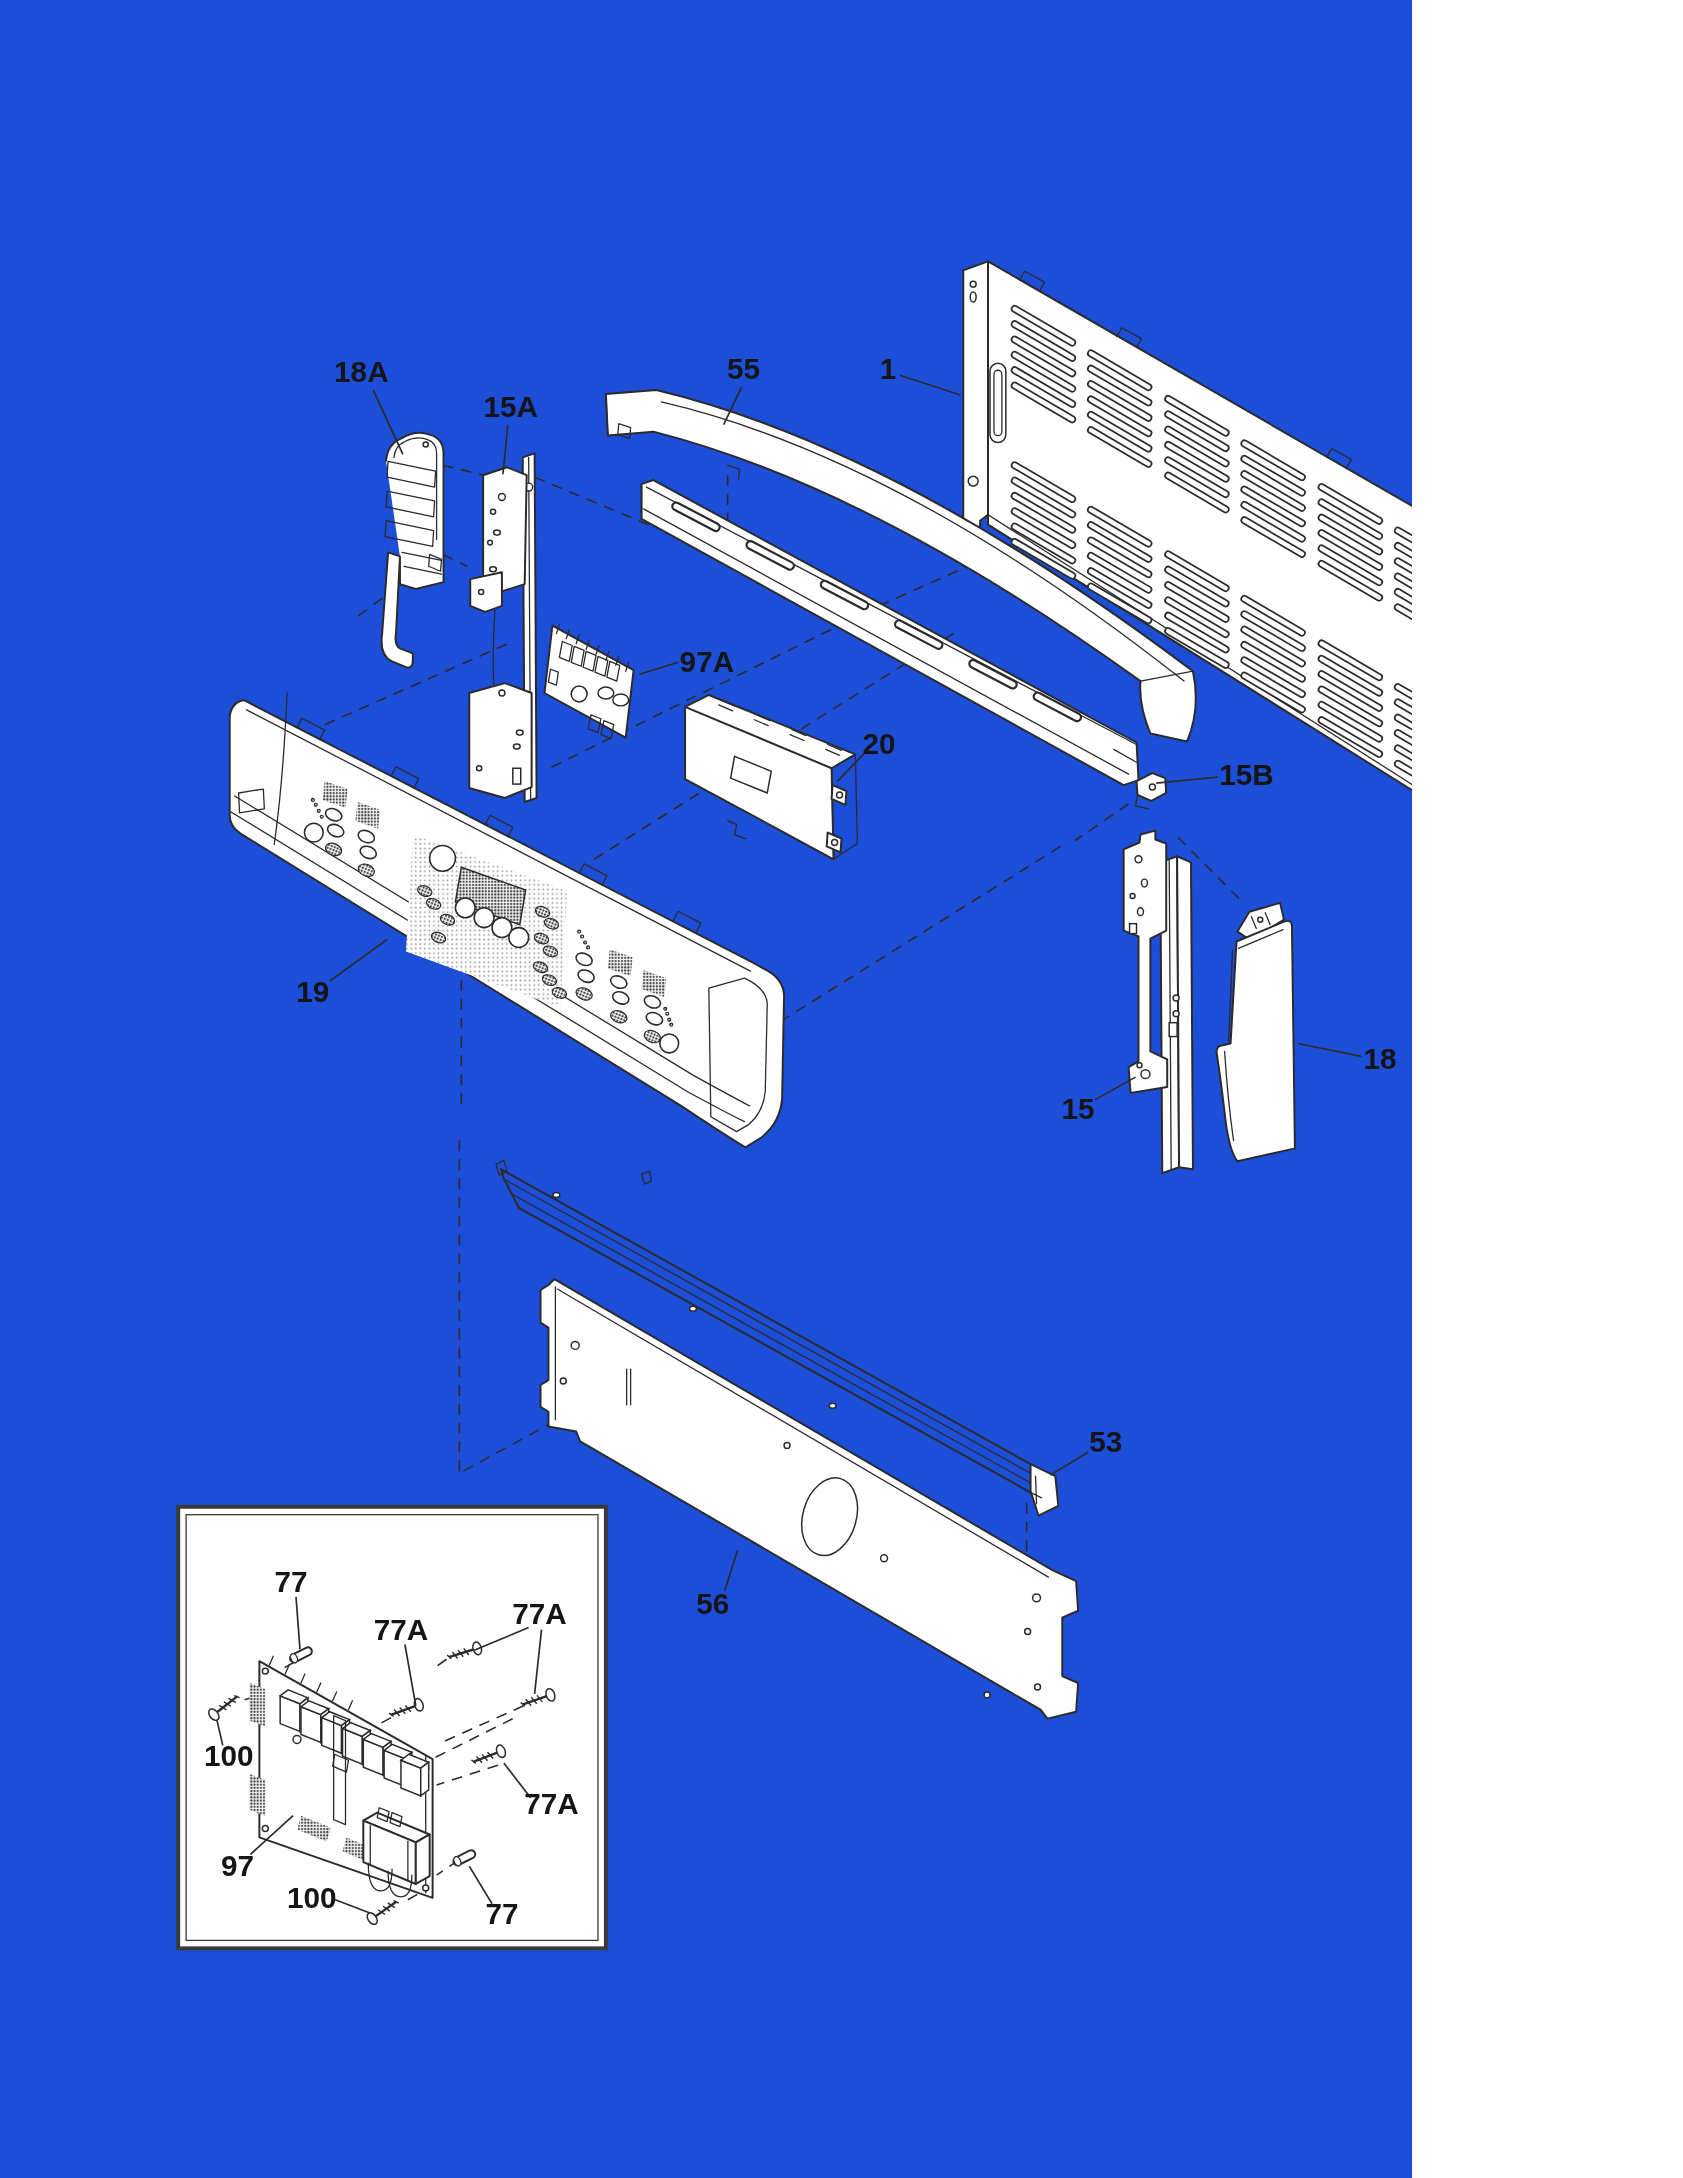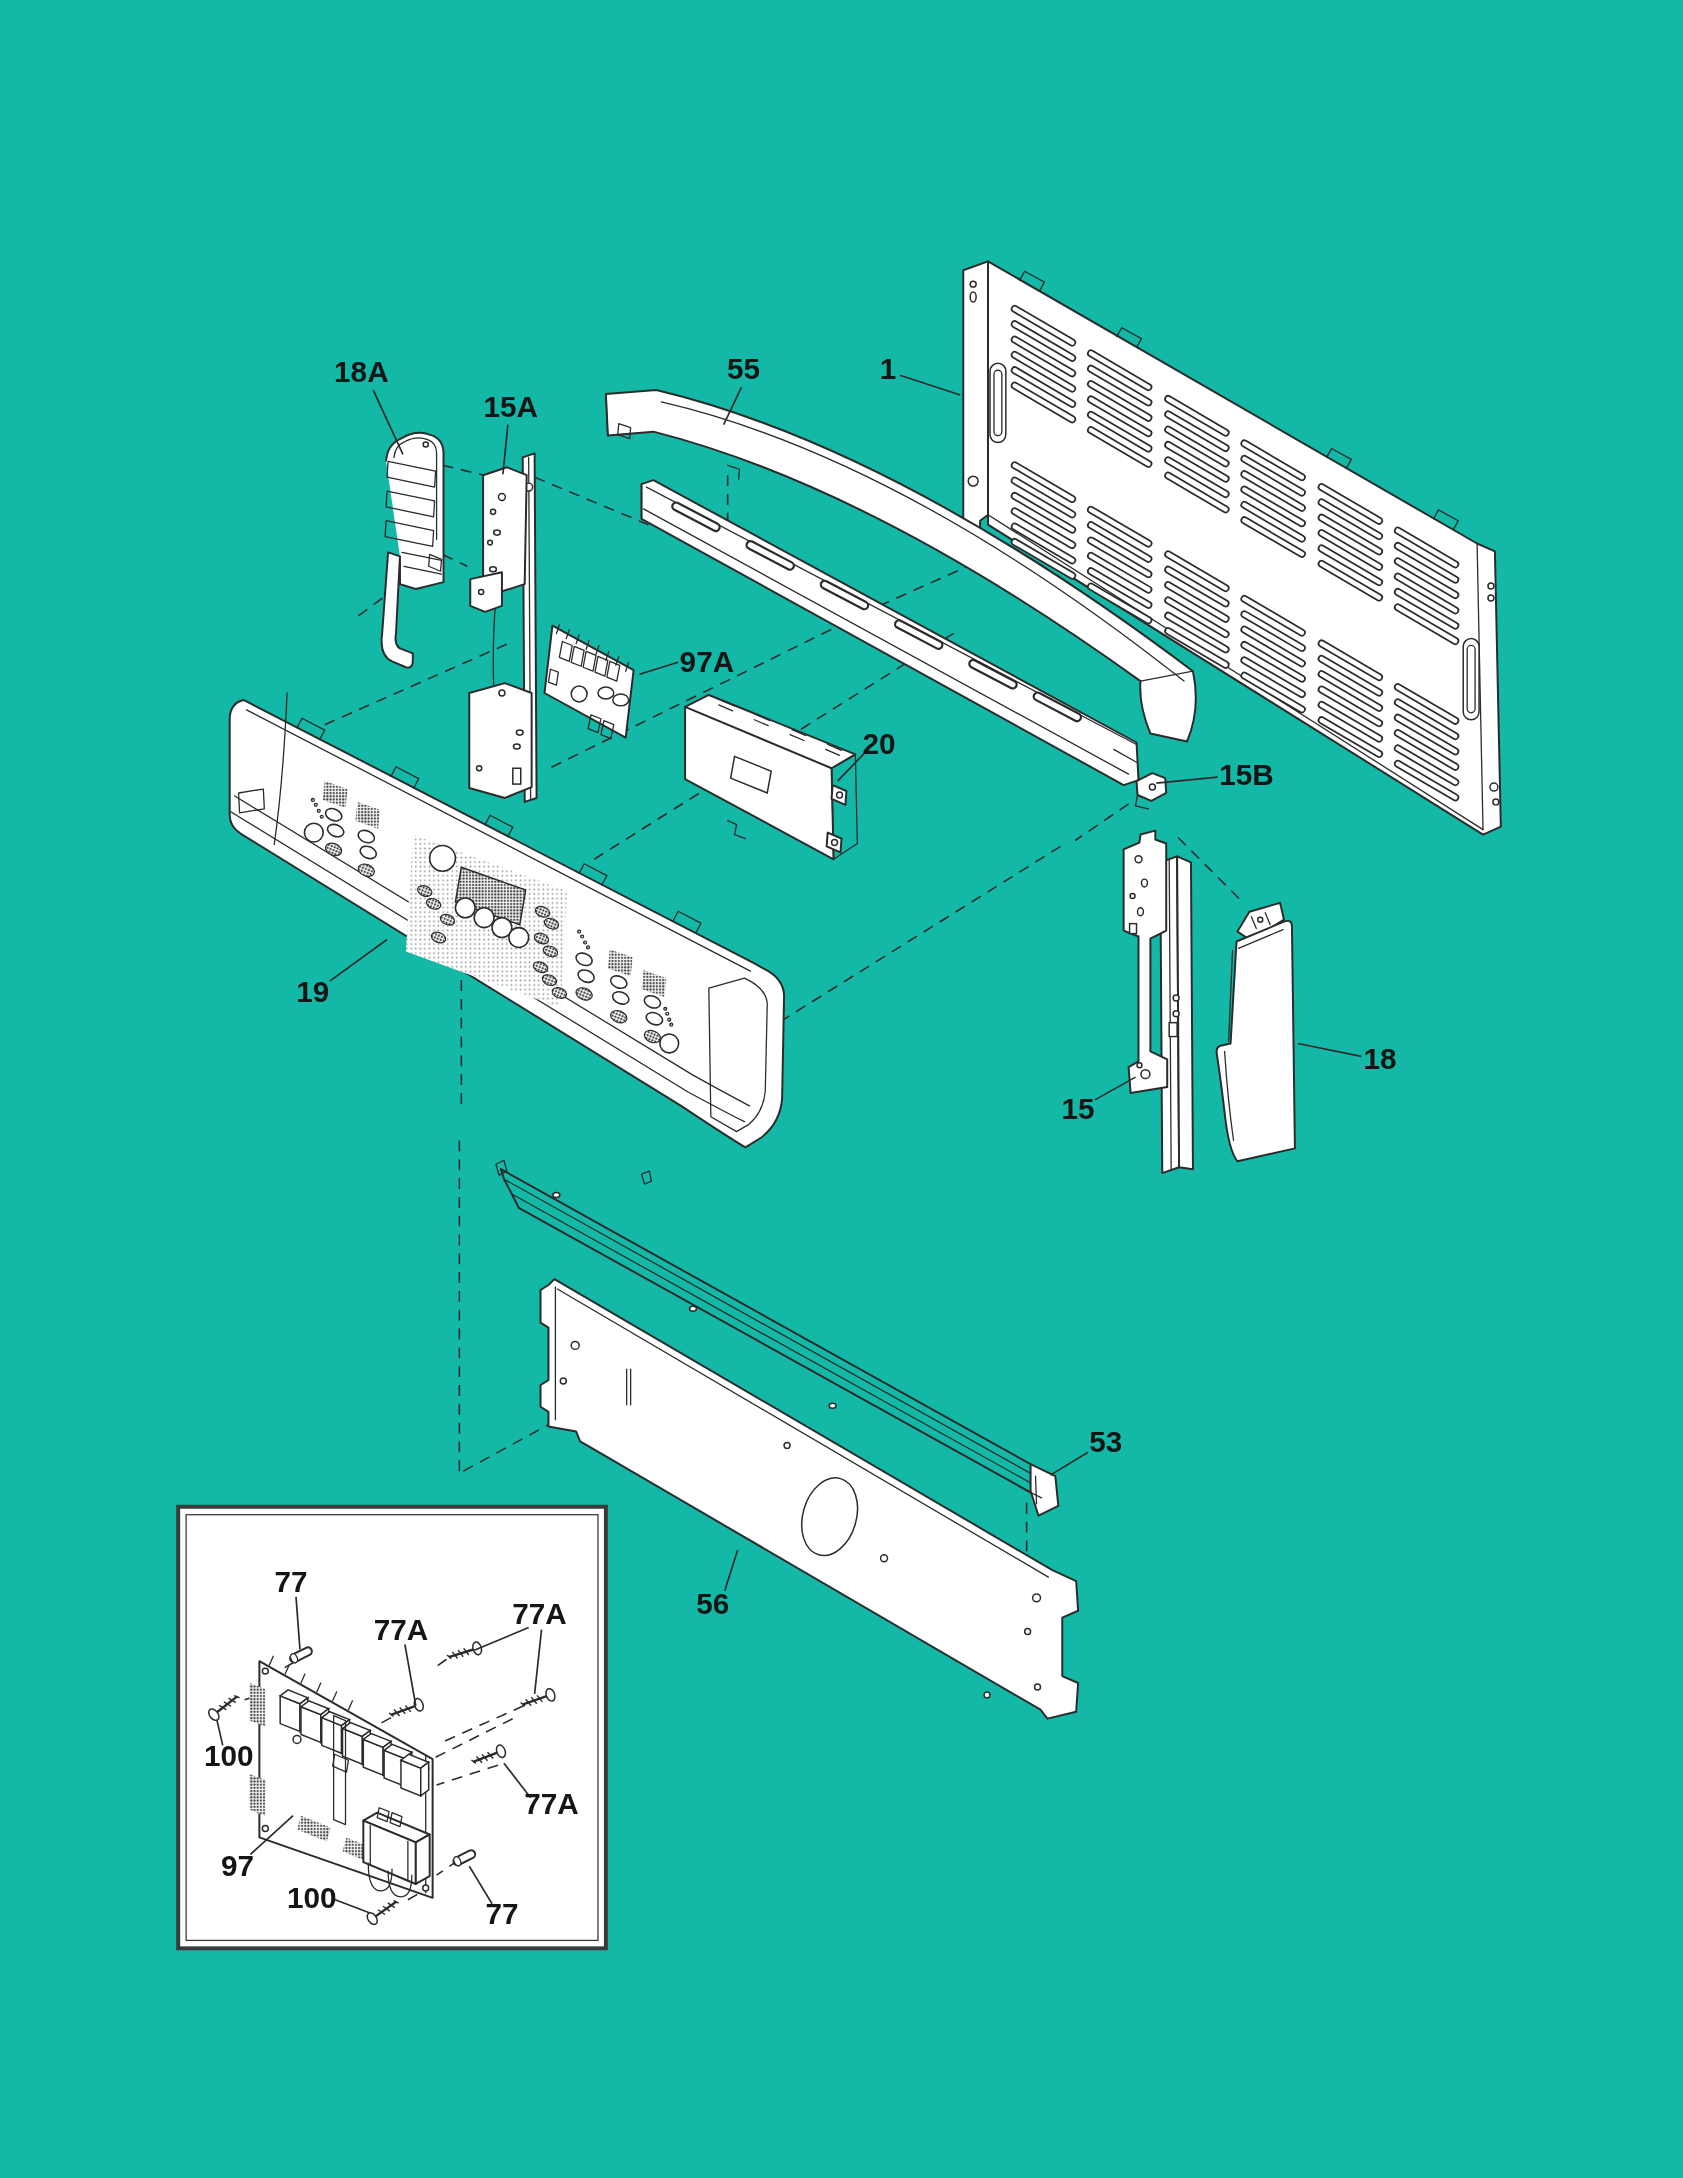--- a/index.html
+++ b/index.html
@@ -1,17 +1,17 @@
 <!DOCTYPE html>
 <html><head>
 <meta charset="utf-8">
 <title>Parts Diagram</title>
 <style>
   html,body{margin:0;padding:0;background:#ffffff;}
-  .page{position:relative;width:1683px;height:2178px;background:#14b8a6;overflow:hidden;
+  .page{position:relative;width:1412px;height:2178px;background:#1d4ed8;overflow:hidden;
         font-family:"Liberation Sans", sans-serif;}
   svg{position:absolute;left:0;top:0;}
   .ln{fill:none;stroke:#2b2b2b;stroke-width:2;stroke-linejoin:round;stroke-linecap:round;}
   .thin{fill:none;stroke:#2b2b2b;stroke-width:1.3;stroke-linejoin:round;stroke-linecap:round;}
   .solid{fill:#ffffff;stroke:#2b2b2b;stroke-width:2;stroke-linejoin:round;}
   .dash{fill:none;stroke:#2b2b2b;stroke-width:1.6;stroke-dasharray:11 8;stroke-linecap:butt;}
   .lead{fill:none;stroke:#2b2b2b;stroke-width:1.7;}
   .hole{fill:#ffffff;stroke:#2b2b2b;stroke-width:1.5;}
   .darkoval{fill:url(#stipD);stroke:#2b2b2b;stroke-width:1.2;}
   .whiteoval{fill:#ffffff;stroke:#2b2b2b;stroke-width:1.6;}

